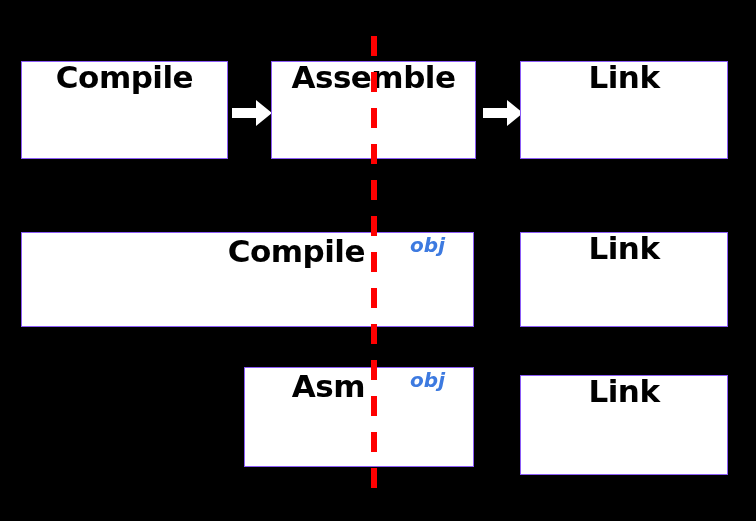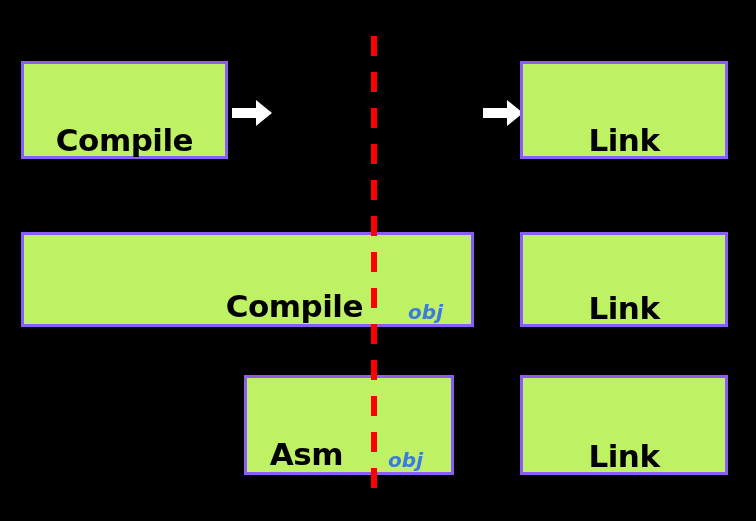--- a/index.html
+++ b/index.html
@@ -13,25 +13,25 @@
     width: 756px;
     height: 521px;
     background: #000000;
     overflow: hidden;
     font-family: "DejaVu Sans", sans-serif;
   }
 
   
   .box {
     position: absolute;
-    background: #bef264;
-    border: 3px solid #8b5cf6;
+    background: #ffffff;
+    border: 1px solid #8b5cf6;
     box-sizing: border-box;
     display: flex;
-    align-items: flex-end;
+    align-items: flex-start;
     color: #000000;
     font-weight: bold;
     letter-spacing: -0.5px;
   }
   .box.center { justify-content: center; }
 
   .box-label {
     font-size: 31px;
     font-weight: bold;
     color: #000000;
@@ -85,41 +85,44 @@
   <div class="box center" style="left:21px; top:61px; width:207px; height:98px;">
     <span class="box-label">Compile</span>
   </div>
 
   <div class="arrow" style="left:232px; top:100px; width:40px;">
     <svg width="40" height="26" viewBox="0 0 40 26">
       <polygon points="0,8 24,8 24,0 40,13 24,26 24,18 0,18" fill="#ffffff"></polygon>
     </svg>
   </div>
 
+  <div class="box center" style="left:271px; top:61px; width:205px; height:98px;">
+    <span class="box-label">Assemble</span>
+  </div>
 
   <div class="arrow" style="left:483px; top:100px; width:40px;">
     <svg width="40" height="26" viewBox="0 0 40 26">
       <polygon points="0,8 24,8 24,0 40,13 24,26 24,18 0,18" fill="#ffffff"></polygon>
     </svg>
   </div>
 
   <div class="box center" style="left:520px; top:61px; width:208px; height:98px;">
     <span class="box-label">Link</span>
   </div>
 
   <div class="box" style="left:21px; top:232px; width:453px; height:95px;">
     <span class="split-left">Compile</span>
     <span class="obj-label">obj</span>
   </div>
 
   <div class="box center" style="left:520px; top:232px; width:208px; height:95px;">
     <span class="box-label">Link</span>
   </div>
 
-  <div class="box" style="left:244px; top:375px; width:210px; height:100px;">
+  <div class="box" style="left:244px; top:367px; width:230px; height:100px;">
     <span class="split-left">Asm</span>
     <span class="obj-label">obj</span>
   </div>
 
   <div class="box center" style="left:520px; top:375px; width:208px; height:100px;">
     <span class="box-label">Link</span>
   </div>
 
   <div id="cut-line">
     <svg width="6" height="464" viewBox="0 0 6 464">

